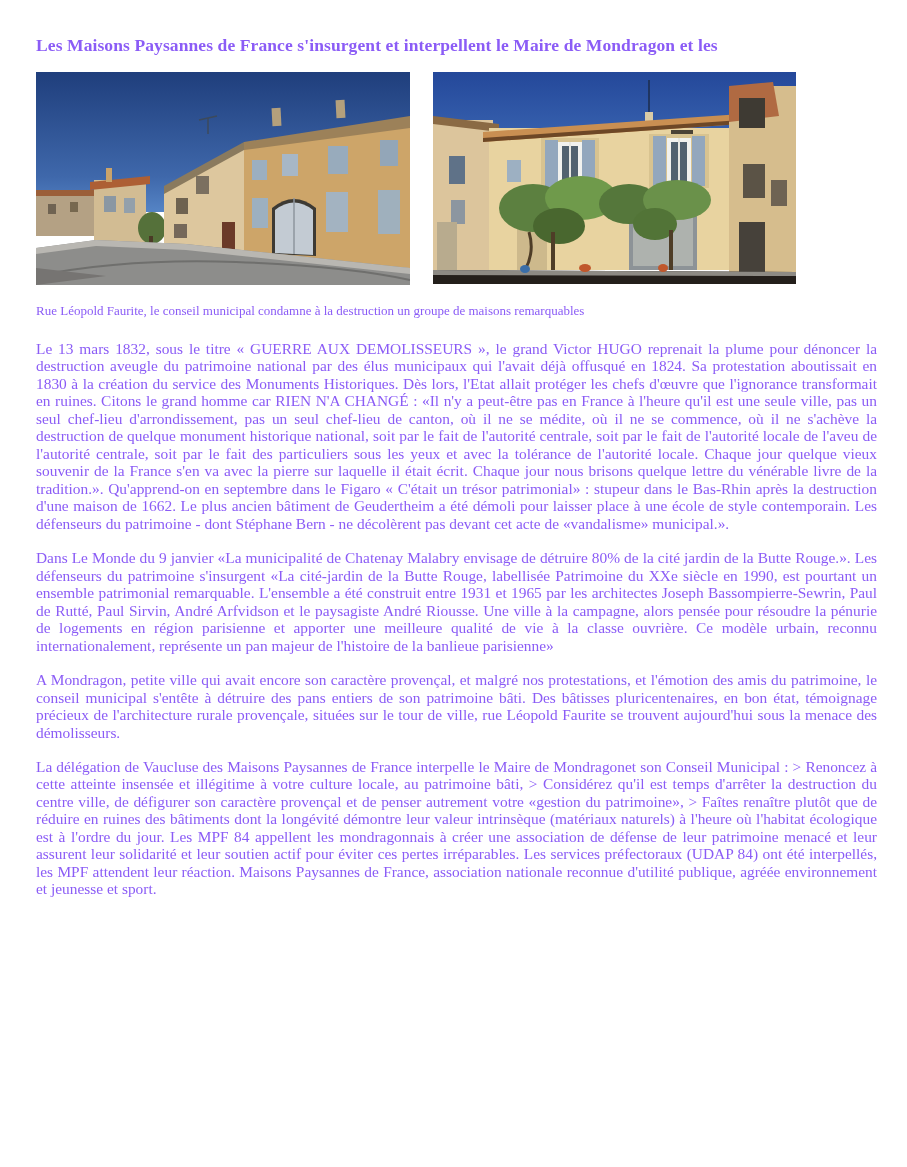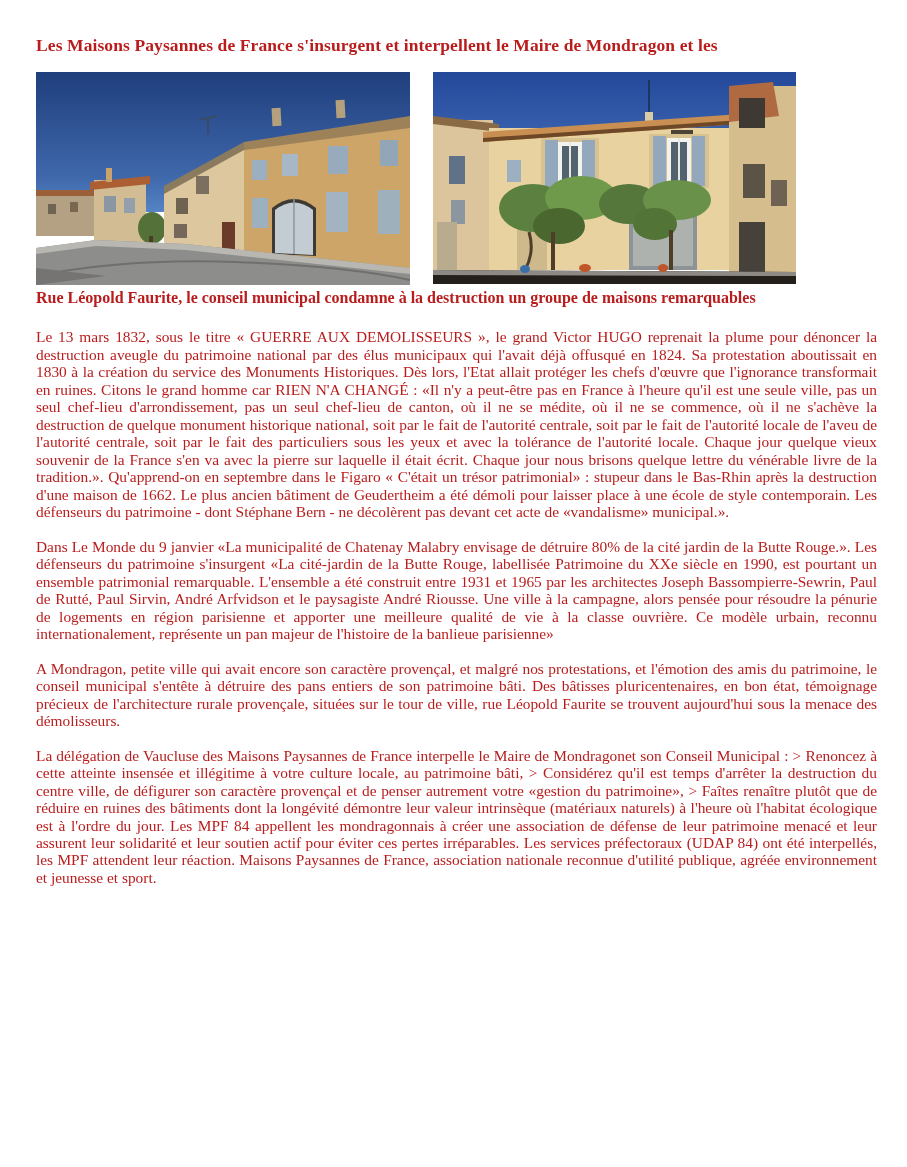--- a/index.html
+++ b/index.html
@@ -1,31 +1,31 @@
 <!DOCTYPE html>
 <html><head>
 <meta charset="utf-8">
 <style>
   html, body { margin:0; padding:0; background:#ffffff; }
   body { width:907px; height:1167px; overflow:hidden; }
   .page {
     box-sizing:border-box; width:907px; height:1167px;
     padding:34px 32px 0 36px;
-    font-family:"Liberation Serif", serif; color:#b91c1c;
+    font-family:"Liberation Serif", serif; color:#8b5cf6;
   }
   .title {
     font-size:17.5px; font-weight:bold; line-height:1.27;
     margin:0 0 16px 0; letter-spacing:0.1px;
   }
   .title .tline { display:block; }
   .photos { display:flex; gap:23px; margin:4px 0 0 0; }
   .photo { display:block; }
   .photo svg { display:block; }
   .caption {
-    font-size:16px; line-height:1.2; margin:3px 0 0 0;font-weight:bold;
+    font-size:13px; line-height:1.2; margin:18px 0 0 0;
   }
   .body-text {
     margin-top:21px; width:841px;
     font-size:15.4px; line-height:1.135; text-align:justify;
   }
   .body-text p { margin:17px 0 17px 0; }
 </style>
 </head>
 <body>
 

